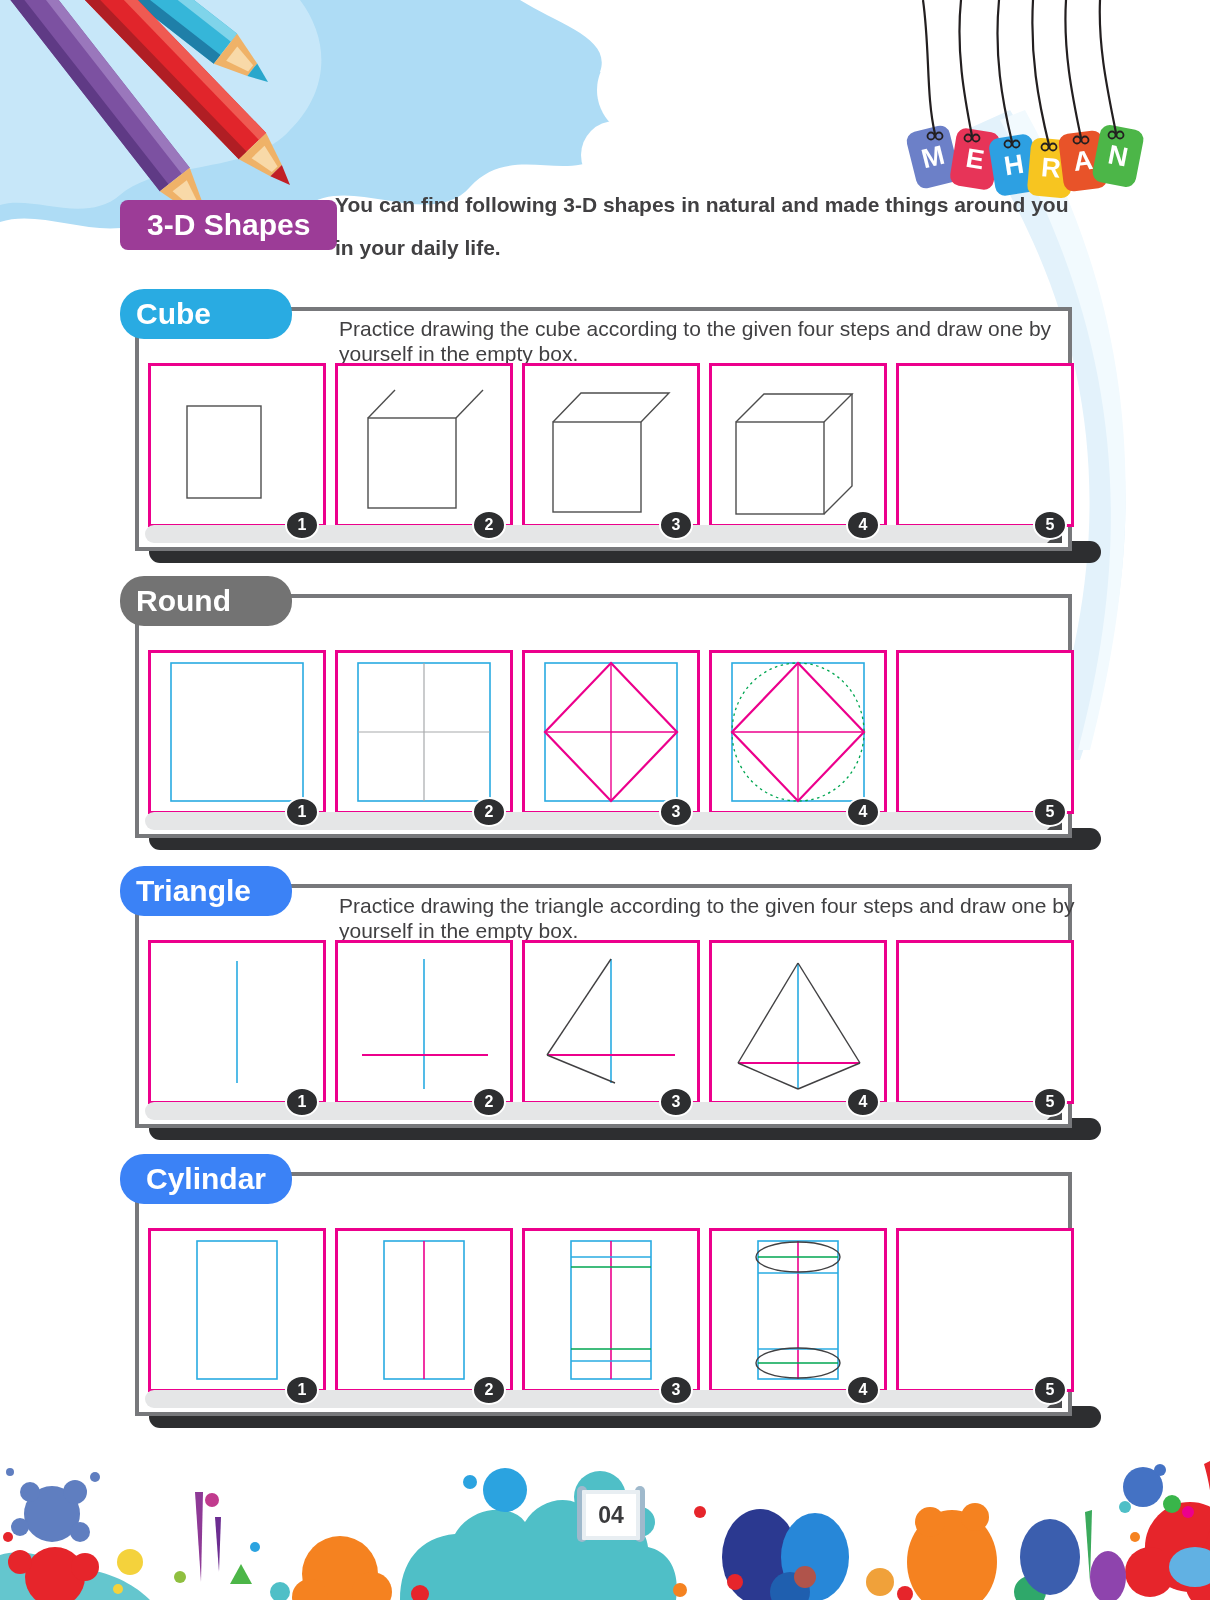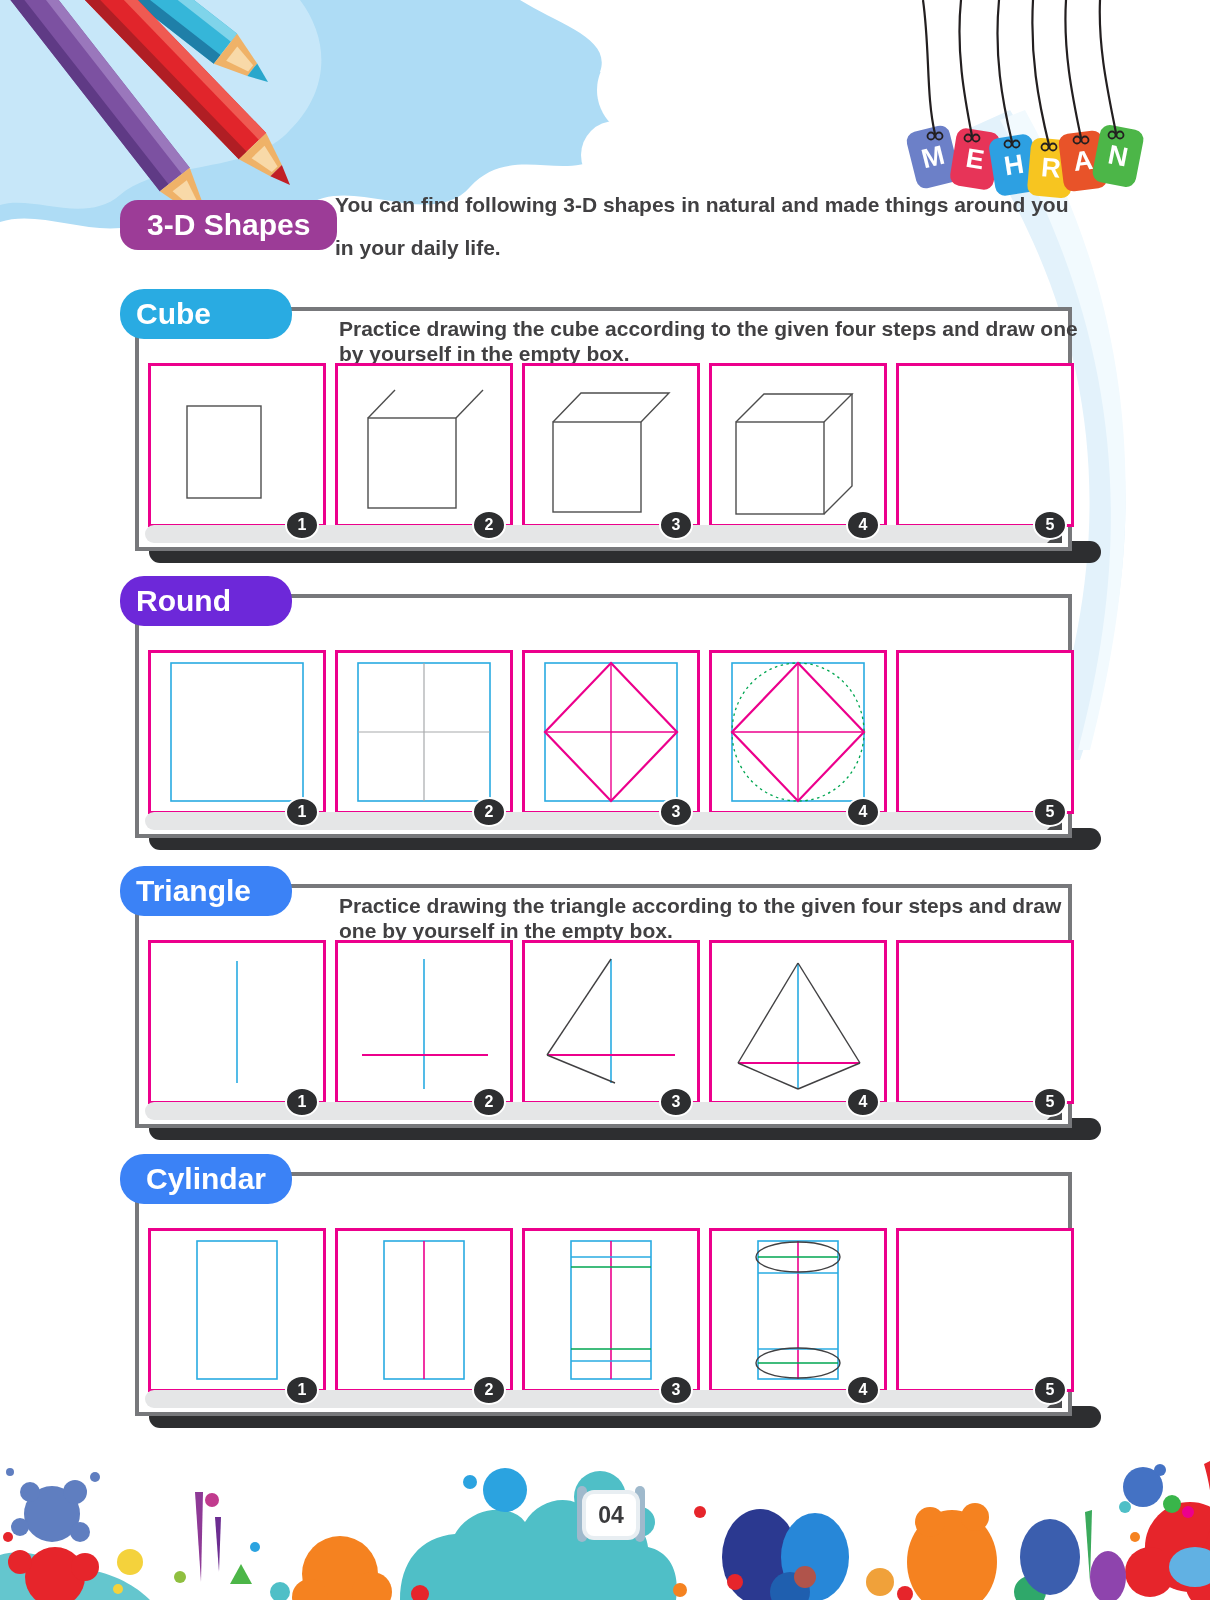--- a/index.html
+++ b/index.html
@@ -9,52 +9,52 @@
   
   .decor-svg{position:absolute;pointer-events:none;}
 
   
   .tag{position:absolute;width:44px;height:58px;border-radius:10px;z-index:2;
        display:flex;align-items:center;justify-content:center;
        color:#fff;font-weight:800;font-size:27px;}
 
   
   .hbadge{position:absolute;left:120px;top:200px;z-index:4;background:#9C3C97;
-          color:#fff;font-weight:800;font-size:30px;padding:8px 27px;border-radius:18px;}
+          color:#fff;font-weight:800;font-size:30px;padding:8px 27px;border-radius:8px;}
   .intro{position:absolute;left:335px;top:183px;width:755px;z-index:4;
          font-size:21px;font-weight:800;color:#414042;line-height:2.05;}
 
   
   .sec{position:absolute;left:0;width:1210px;height:280px;}
   .shadow{position:absolute;left:149px;top:252px;width:952px;height:22px;
           background:#2D2E30;border-radius:12px;z-index:1;}
   .panel{position:absolute;left:135px;top:18px;width:929px;height:236px;
          background:#fff;border:4px solid #77787B;z-index:2;}
   .badge{position:absolute;left:120px;top:0;z-index:3;color:#fff;font-weight:800;
          font-size:30px;padding:8px 16px;border-radius:24px;min-width:140px;text-align:left;}
   .instruction{position:absolute;left:200px;top:5px;width:742px;
-               font-size:21px;font-weight:700;color:#414042;line-height:1.2;}
+               font-size:21px;font-weight:400;color:#414042;line-height:1.2;}
   .boxes{position:absolute;left:9px;top:52px;display:flex;gap:9px;}
   .pbox{position:relative;width:172px;height:158px;border:3px solid #EC008C;background:#fff;}
   .pbox svg{position:absolute;left:0;top:0;}
   .stepnum{position:absolute;right:4px;bottom:-16px;width:30px;height:26px;
            background:#2D2E30;border:2px solid #fff;border-radius:50%;
            color:#fff;font-weight:800;font-size:16px;
            display:flex;align-items:center;justify-content:center;z-index:3;}
   .graybar{position:absolute;left:6px;right:6px;bottom:4px;height:18px;
            background:#E5E6E7;border-radius:10px;}
   .graybar:after{content:"";position:absolute;right:0;bottom:0;width:0;height:0;
                  border-left:15px solid transparent;border-bottom:15px solid #4A4B4D;}
 
   
   .page-sign{position:absolute;left:577px;top:1486px;width:68px;height:62px;z-index:6;}
   .post{position:absolute;top:0;width:10px;height:56px;background:#9FB9CC;border-radius:5px;}
   .post.left{left:0}.post.right{right:0}
   .sign-panel{position:absolute;left:5px;right:5px;top:4px;bottom:8px;background:#fff;
-              border:4px solid #E8EEF2;border-radius:12px;
+              border:4px solid #E8EEF2;border-radius:1px;
               display:flex;align-items:center;justify-content:center;
               font-size:23px;font-weight:800;color:#3B3B3D;}
 </style>
 </head>
 <body>
 
 <div class="page">
 
   <svg class="decor-svg" style="left:930px;top:110px;z-index:0" width="280" height="650">
     <path d="M80,0 C195,190 235,400 150,650 L112,650 C200,400 160,200 40,18 Z" fill="#E3F2FB"></path>
@@ -235,21 +235,21 @@
             </g>
           </svg>
           <div class="stepnum">4</div>
         </div>
         <div class="pbox">
           <div class="stepnum">5</div>
         </div>
       </div>
       <div class="graybar"></div>
     </div>
-    <div class="badge" style="background: #6d28d9;">Round</div>
+    <div class="badge" style="background: #737373;">Round</div>
   </div>
 
   <div class="sec" style="top:866px">
     <div class="shadow"></div>
     <div class="panel">
       <div class="instruction">Practice drawing the triangle according to the given four steps and draw one by yourself in the empty box.</div>
       <div class="boxes">
         <div class="pbox">
           <svg width="172" height="158">
             <path d="M86,18 L86,140" stroke="#29ABE2" stroke-width="1.6"></path>

